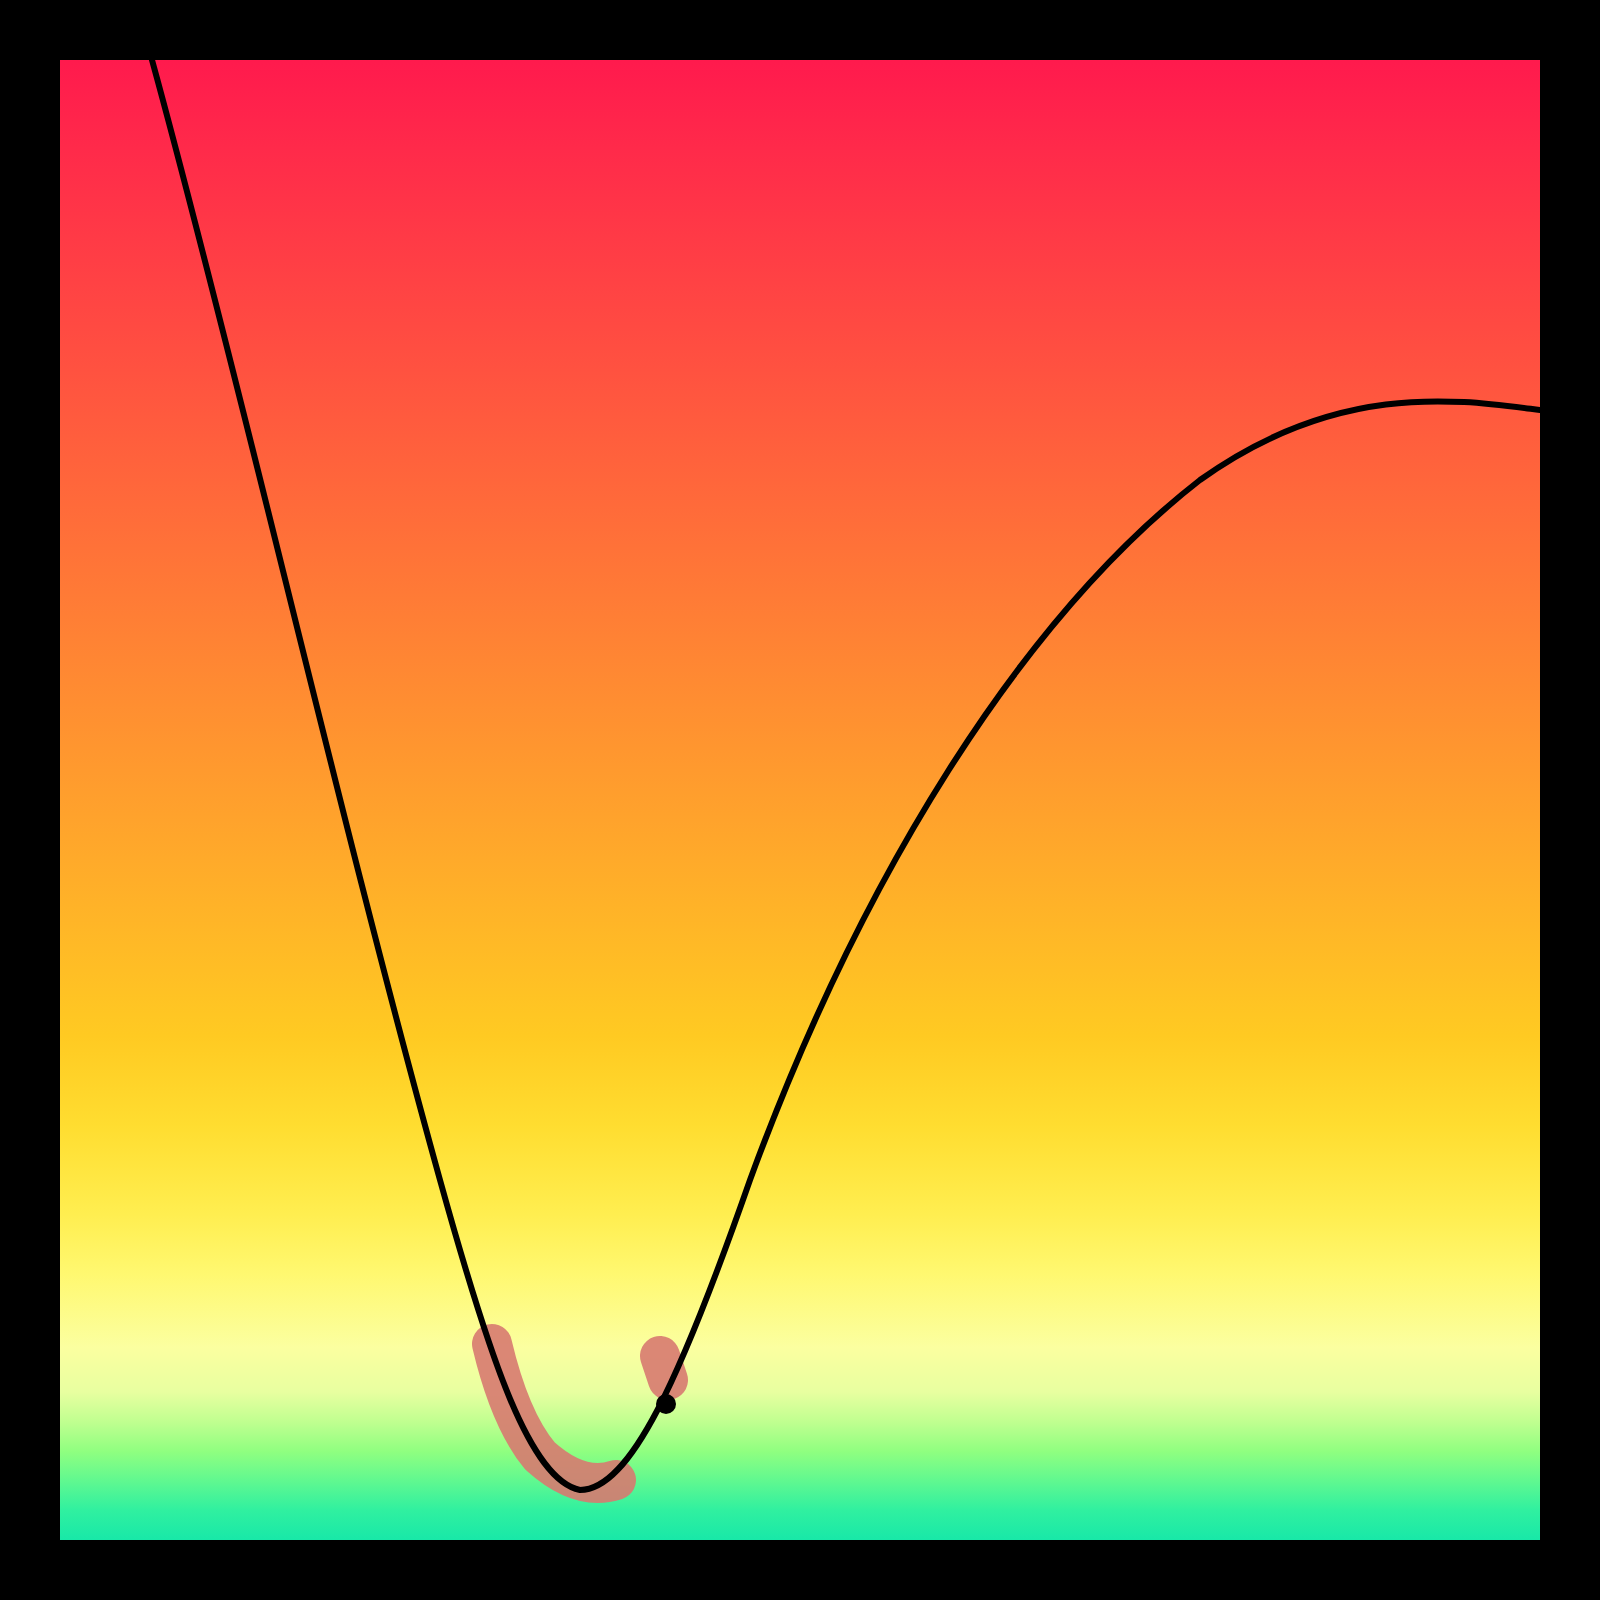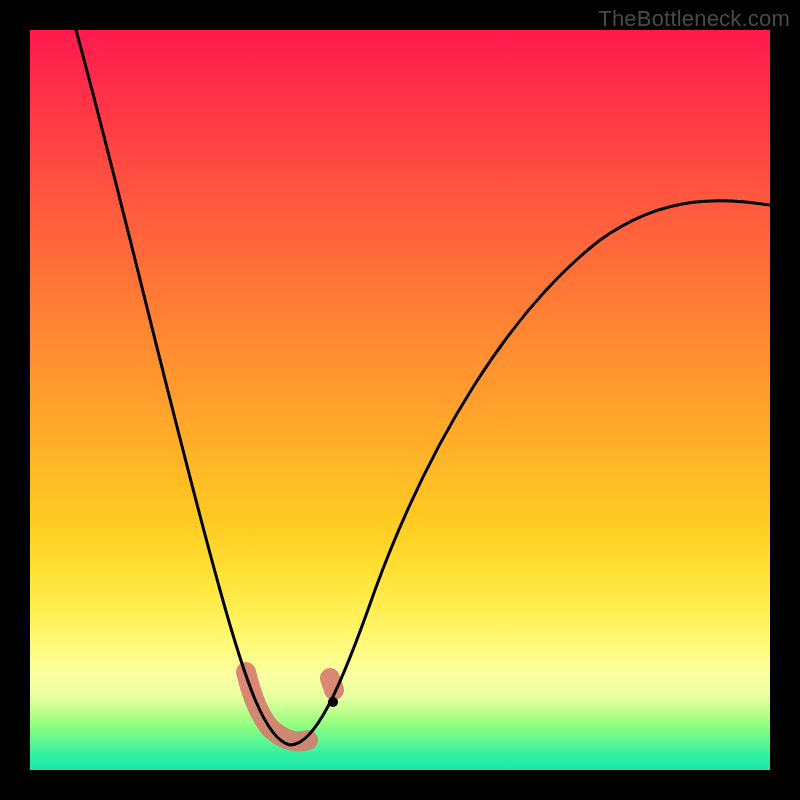--- a/index.html
+++ b/index.html
@@ -83,21 +83,20 @@
     opacity: 0.9;
   }
   .curve circle.dot {
     fill: #000;
   }
 </style>
 </head>
 <body>
 <div class="container">
 
-  <div class="watermark">TheBottleneck.com</div>
 
   <div class="plot-area">
     <svg class="curve" viewBox="0 0 740 740">
 
       <path class="smear" d="M 216 642
                Q 225 680 240 698
                Q 260 716 278 710
                M 300 648
                Q 304 660 304 660"></path>
 

